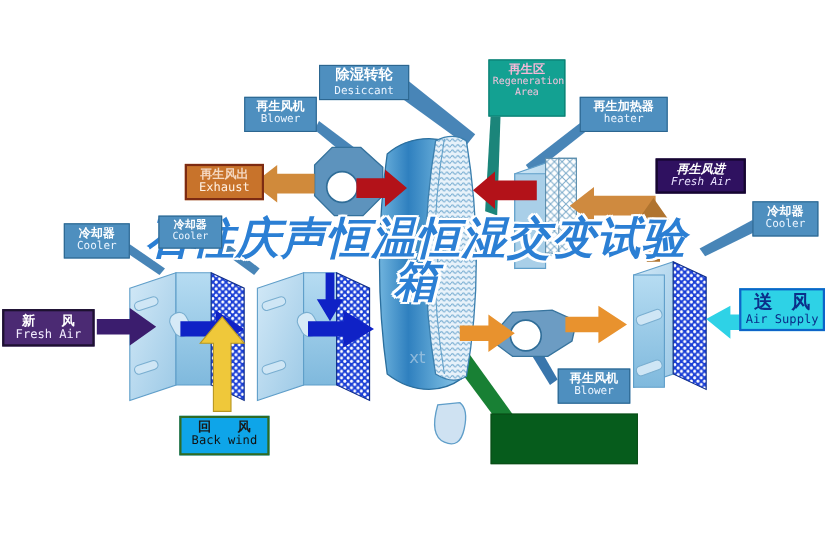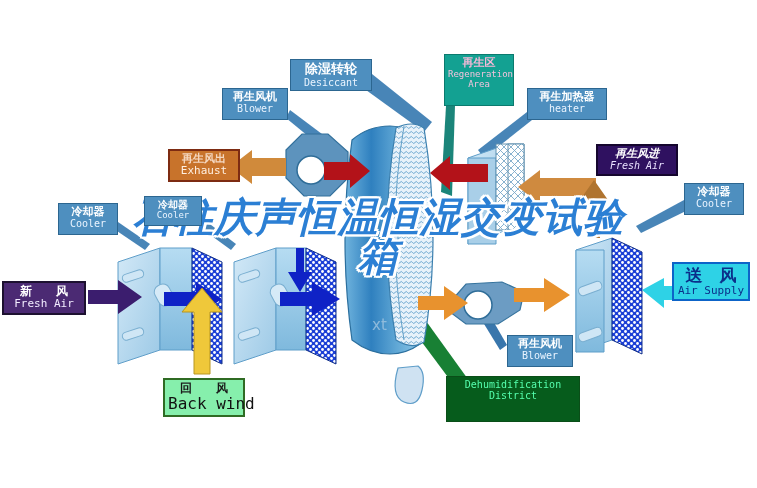--- a/index.html
+++ b/index.html
@@ -34,21 +34,21 @@
   .sk-purple2 .en{color:#f2ecff;}
 
   .sk-cyan{background:#2ed2e6;border:2px solid #0d64c8;}
   .sk-cyan .cn{color:#0b2f8a;}
   .sk-cyan .en{color:#0b2f8a;}
 
   .sk-green{background:#065c1c;border:1px solid #0a4e18;}
   .sk-green .cn{color:#42ffa0;}
   .sk-green .en{color:#55ffae;}
 
-  .sk-yellow{background:#86efac;border:2px solid #2f6b23;}
+  .sk-yellow{background:#0ea5e9;border:2px solid #2f6b23;}
   .sk-yellow .cn{color:#1a1a1a;}
   .sk-yellow .en{color:#111111;}
 
   
   #title{position:absolute;left:0;top:198px;width:757px;text-align:center;
          font-family:"DejaVu Sans",sans-serif;font-weight:bold;font-style:italic;
          font-size:40px;line-height:0.98;color:#2b7fd4;letter-spacing:1px;
          text-shadow:-2px 0 #ffffff,2px 0 #ffffff,0 -2px #ffffff,0 2px #ffffff,
                      -2px -2px #ffffff,2px -2px #ffffff,-2px 2px #ffffff,2px 2px #ffffff,
                      -3px 0 #ffffff,3px 0 #ffffff;
@@ -241,21 +241,20 @@
       </div>
       <div class="lbl sk-cyan" style="left: 672px; top: 262px; width: 78px; min-height: 34px; padding: 2px 3px;">
         <span class="cn" style="font-size: 17px;">送　风</span>
         <span class="en" style="font-size: 11px; white-space: nowrap;">Air Supply</span>
       </div>
       <div class="lbl sk-blue" style="left: 507px; top: 335px; width: 66px; min-height: 32px; padding: 2px 3px;">
         <span class="cn" style="font-size: 11px;">再生风机</span>
         <span class="en" style="font-size: 10px; white-space: nowrap;">Blower</span>
       </div>
       <div class="lbl sk-green" style="left: 446px; top: 376px; width: 134px; min-height: 46px; padding: 2px 3px;">
-        <span class="en" style="font-size: 10px; white-space: normal;">Dehumidification District</span>
       </div>
       <div class="lbl sk-yellow" style="left: 163px; top: 378px; width: 82px; min-height: 36px; padding: 2px 3px;">
         <span class="cn" style="font-size: 12px;">回　　风</span>
-        <span class="en" style="font-size: 16px; white-space: nowrap;">Back wind</span>
+        <span class="en" style="font-size: 11px; white-space: nowrap;">Back wind</span>
       </div>
     </div>
 
 </div>
 
 </body></html>

